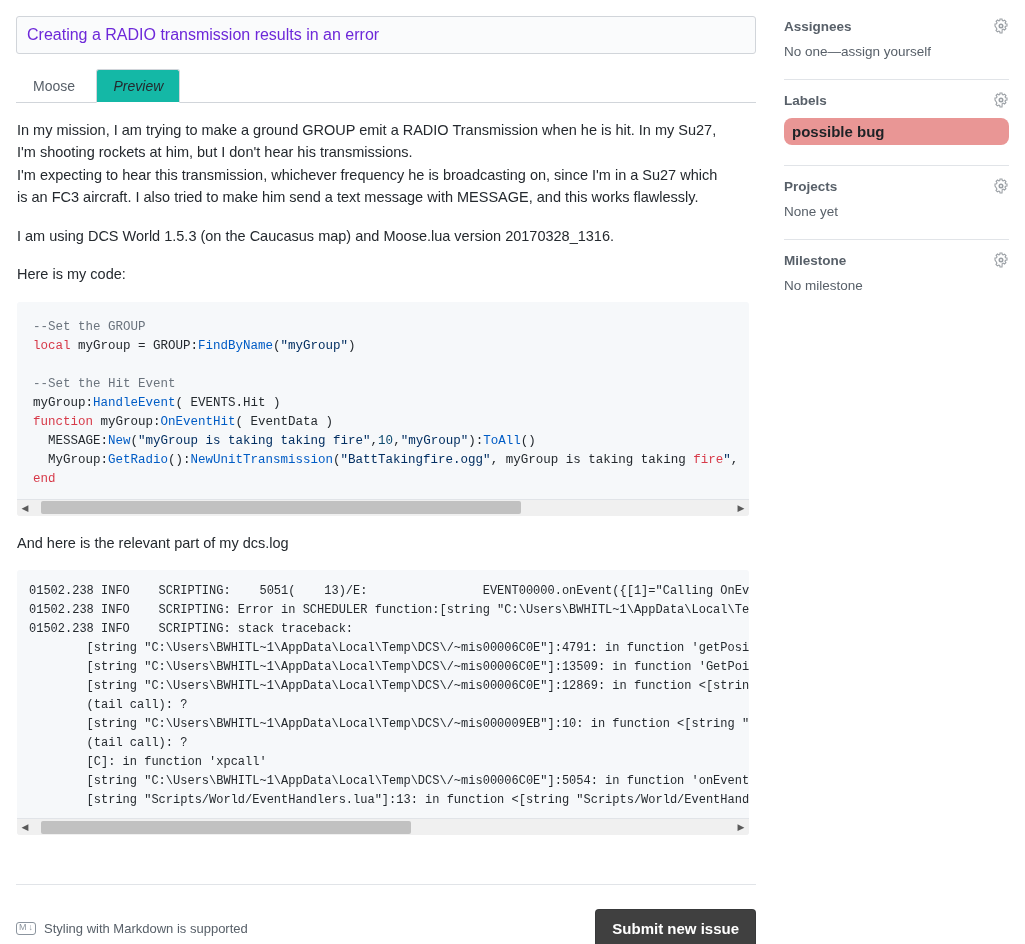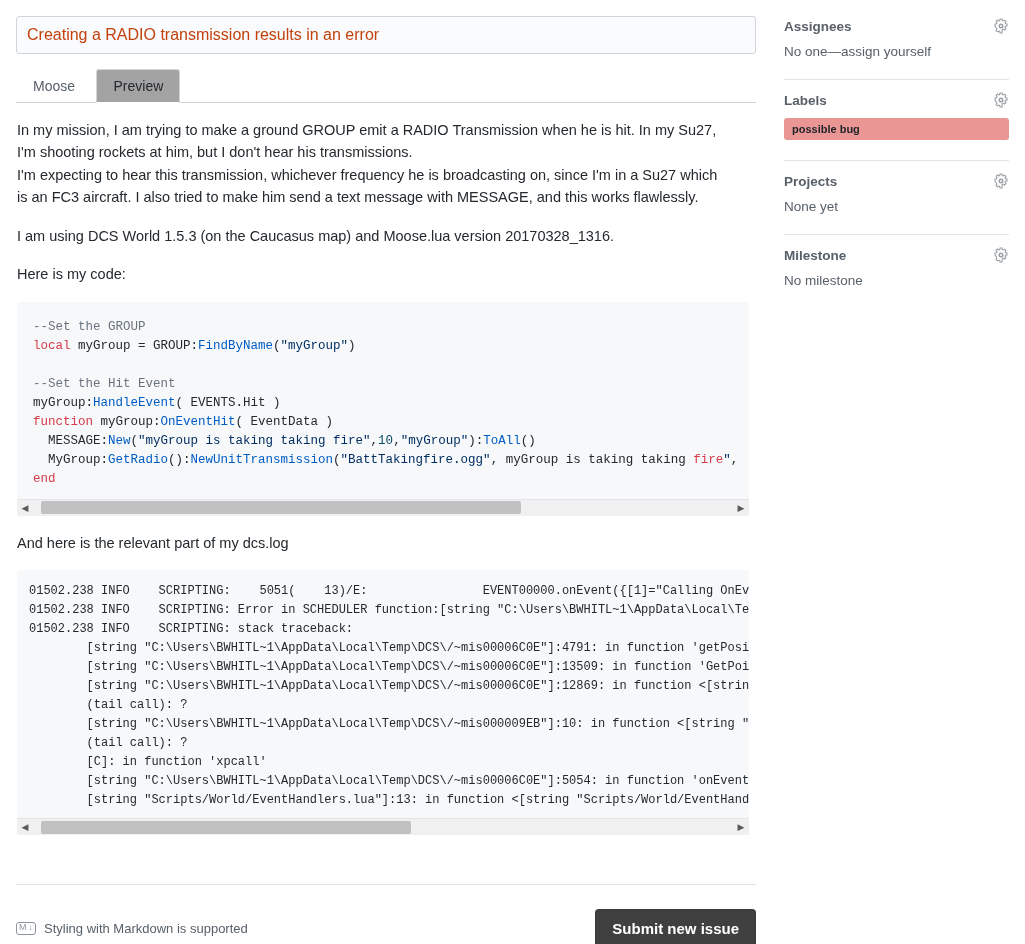--- a/index.html
+++ b/index.html
@@ -23,21 +23,21 @@
     padding: 16px 12px 0 16px;
     position: relative;
   }
   .title-input {
     width: 740px;
     height: 38px;
     border: 1px solid #d1d5da;
     border-radius: 3px;
     background: #fafbfc;
     font-size: 16px;
-    color: #c2410c;
+    color: #6d28d9;
     padding: 6px 10px;
     font-family: "Liberation Sans", sans-serif;
     outline: none;
   }
   .tabs {
     margin-top: 14px;
     height: 35px;
     position: relative;
     border-bottom: 1px solid #d1d5da;
     width: 740px;
@@ -48,26 +48,27 @@
     font-size: 14px;
     color: #586069;
     border: 1px solid transparent;
     border-bottom: none;
     position: relative;
     top: 1px;
     cursor: pointer;
     background: transparent;
   }
   .tab.active {
-    background: #a3a3a3;
+    background: #14b8a6;
     border: 1px solid #d1d5da;
     border-bottom: 1px solid #fff;
     border-radius: 3px 3px 0 0;
     color: #24292e;
     font-weight: normal;
+    font-style: italic;
   }
   .preview-body {
     width: 740px;
     border-left: 1px solid #fff;
     padding: 16px 0 0 0;
     font-size: 14.5px;
     line-height: 1.55;
     color: #24292e;
   }
   .preview-body p { margin: 0 0 16px 0; }
@@ -207,24 +208,24 @@
     cursor: pointer;
   }
   .side-text {
     color: #586069;
     font-size: 13.5px;
   }
   .label-chip {
     display: block;
     background: #e99695;
     color: #1e2226;
-    font-size: 11px;
+    font-size: 15px;
     font-weight: bold;
     padding: 5px 8px;
-    border-radius: 3px;
+    border-radius: 8px;
     width: 100%;
   }
 </style>
 </head>
 <body>
 
 <div class="page">
 
   <div class="main-col">
 

